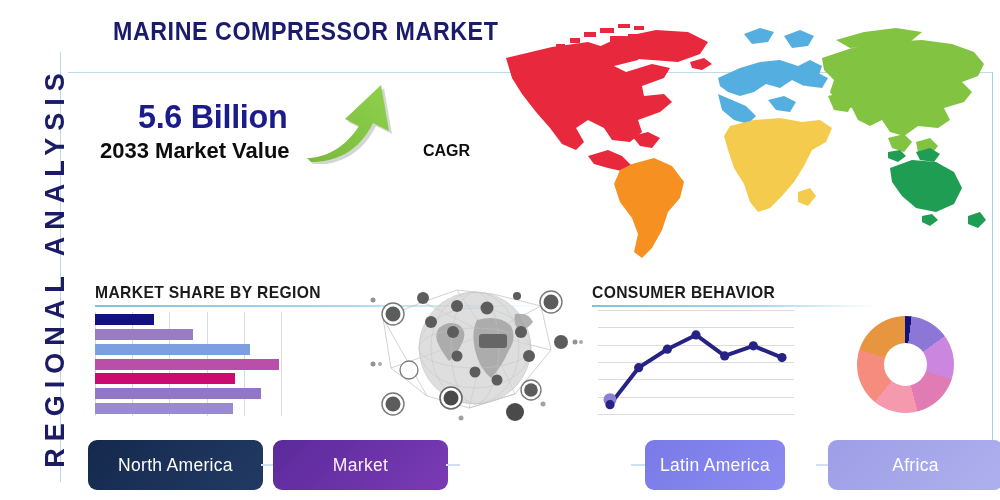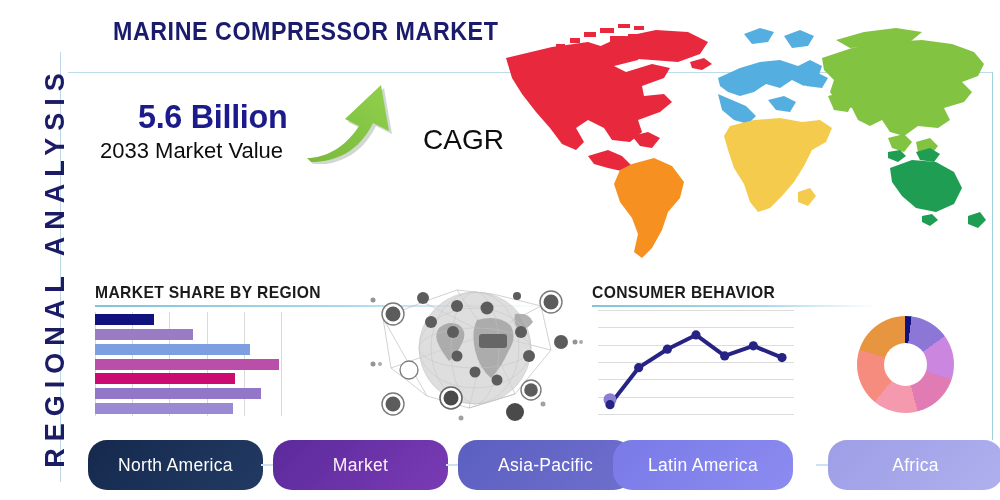--- a/index.html
+++ b/index.html
@@ -38,29 +38,29 @@
   }
 
   
   .kpi-value{
     position:absolute;left:138px;top:97px;
     font-size:34px;font-weight:700;color:#1b1b8c;letter-spacing:-.3px;
     transform:scaleX(.95);transform-origin:left center;white-space:nowrap;
   }
   .kpi-label{
     position:absolute;left:100px;top:138px;
-    font-size:22px;font-weight:400;color:#0d0d0d;white-space:nowrap;
+    font-size:22px;font-weight:700;color:#0d0d0d;white-space:nowrap;
   }
   .kpi-cagr{
     position:absolute;left:411px;top:98px;
     font-size:32px;font-weight:700;color:#1b1b8c;white-space:nowrap;
   }
   .kpi-cagr-label{
-    position:absolute;left:423px;top:124px;
-    font-size:28px;font-weight:400;color:#0d0d0d;white-space:nowrap;
+    position:absolute;left:423px;top:142px;
+    font-size:16px;font-weight:700;color:#0d0d0d;white-space:nowrap;
   }
   .arrow-wrap{position:absolute;left:305px;top:82px;width:100px;height:82px;}
 
   
   .blurb{
     position:absolute;left:92px;top:181px;width:498px;
     font-size:14.7px;line-height:23.5px;color:#1a1a1a;
   }
 
   
@@ -96,21 +96,21 @@
 
   
   .globe-art{position:absolute;left:365px;top:276px;width:220px;height:148px;opacity:.92;}
 
   
   .worldmap{position:absolute;left:492px;top:16px;width:500px;height:258px;}
 
   
   .chips{position:absolute;left:80px;top:440px;width:915px;height:50px;}
   .chip{
-    position:absolute;top:0;height:50px;border-radius:19px;
+    position:absolute;top:0;height:50px;border-radius:9px;
     display:flex;align-items:center;justify-content:center;
     color:#ffffff;font-size:17.5px;letter-spacing:.3px;white-space:nowrap;
   }
   .chip-link{position:absolute;top:24px;height:1.5px;background:#cfe0f2;}
 </style>
 </head>
 <body>
 
 <div id="stage">
 
@@ -326,20 +326,19 @@
         <path fill="#1f9d52" d="M430,200 L440,198 L446,204 L438,210 L430,206 Z"></path>
       </g>
     </svg>
   </div>
 
   <div class="chips" id="chips">
       <div class="chip" style="left: 8px; width: 175px; background: linear-gradient(135deg, rgb(21, 41, 77), rgb(34, 58, 99)); color: rgb(255, 255, 255);">North America</div>
       <div class="chip-link" style="left: 181px; width: 14px;"></div>
       <div class="chip" style="left: 193px; width: 175px; background: linear-gradient(135deg, rgb(91, 42, 155), rgb(122, 59, 181)); color: rgb(253, 240, 246);">Market</div>
       <div class="chip-link" style="left: 366px; width: 14px;"></div>
-      <div class="chip" style="left: 378px; width: 175px; background: linear-gradient(135deg, rgb(91, 95, 192), rgb(111, 111, 205)); color: rgb(255, 255, 255);">Asia-Pacific</div>
       <div class="chip-link" style="left: 551px; width: 14px;"></div>
-      <div class="chip" style="left: 533px; width: 180px; background: linear-gradient(135deg, rgb(122, 122, 232), rgb(139, 139, 240)); color: rgb(255, 255, 255);">Latin America</div>
+      <div class="chip" style="left: 565px; width: 140px; background: linear-gradient(135deg, rgb(122, 122, 232), rgb(139, 139, 240)); color: rgb(255, 255, 255);">Latin America</div>
       <div class="chip-link" style="left: 736px; width: 14px;"></div>
       <div class="chip" style="left: 748px; width: 175px; background: linear-gradient(135deg, rgb(157, 158, 230), rgb(174, 176, 238)); color: rgb(255, 255, 255);">Africa</div>
     </div>
 
 </div>
 
 </body></html>

